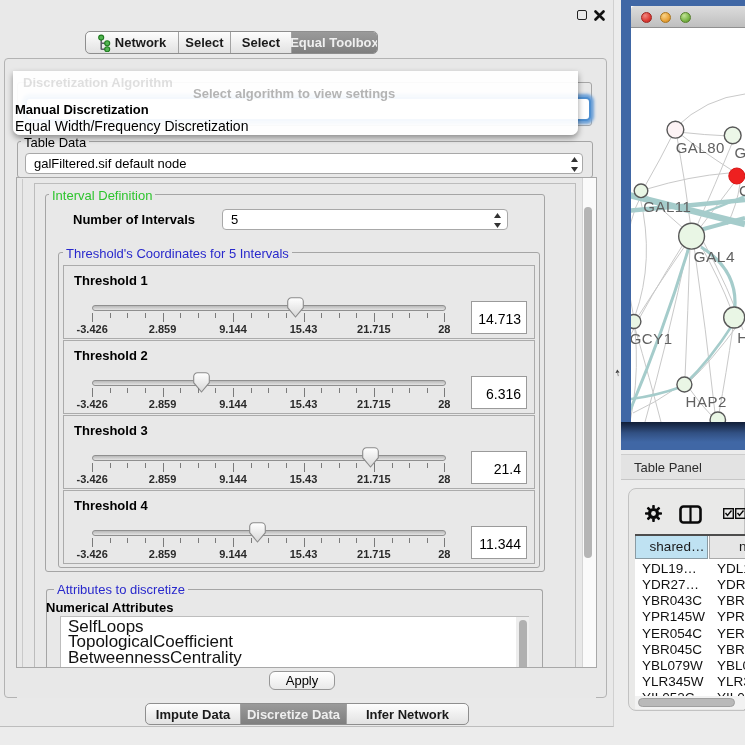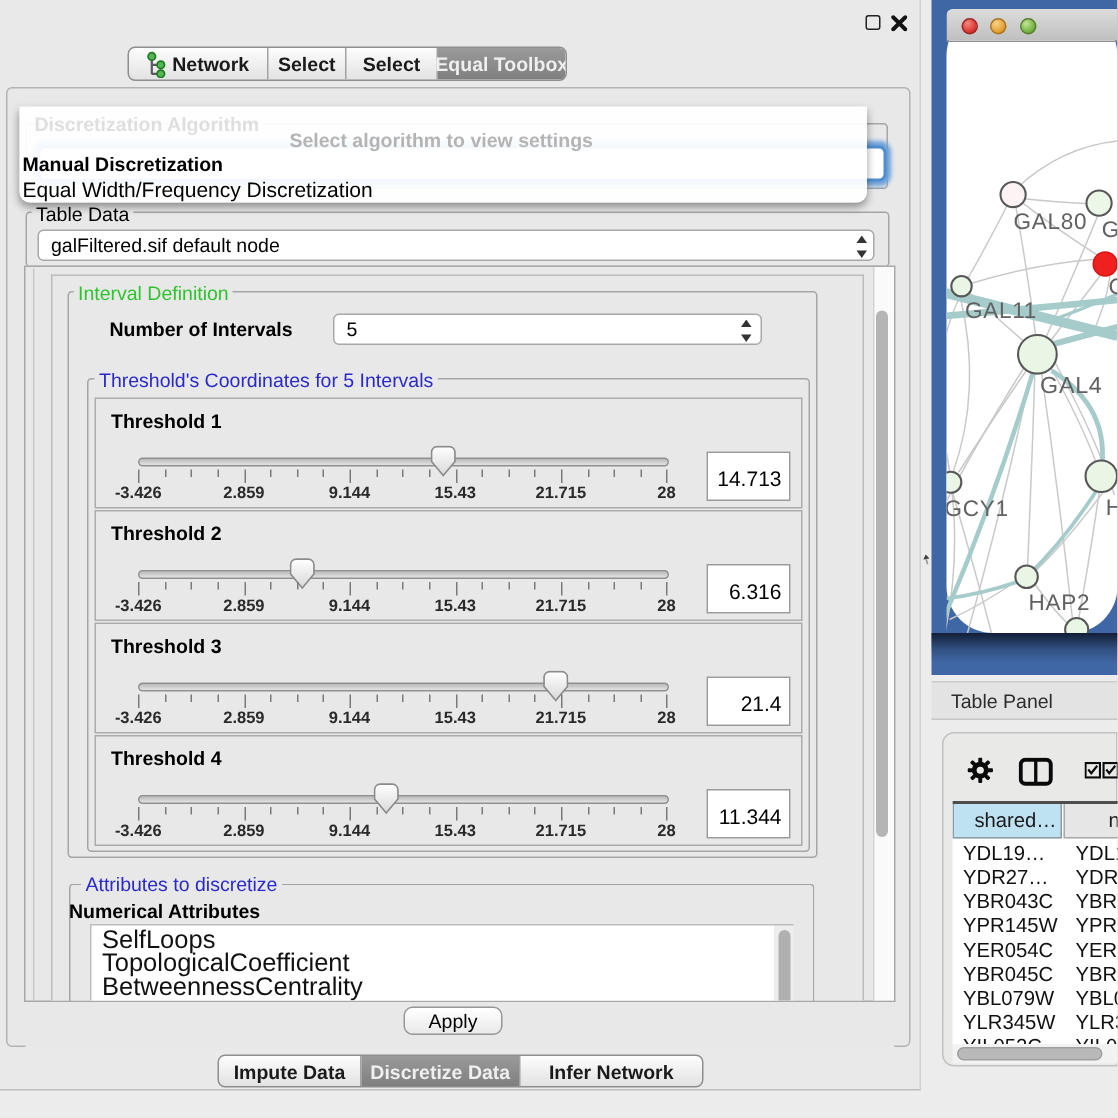--- a/index.html
+++ b/index.html
@@ -65,21 +65,21 @@
 
 #popup { left:13px; top:71px; width:565px; height:64px; background:rgba(255,255,255,0.94);
   border-radius:0 0 7px 7px; box-shadow:0 3px 6px rgba(0,0,0,0.4); }
 #popup .ghost { position:absolute; left:10px; top:4px; font-size:13px; color:rgba(70,70,70,0.17); font-weight:bold;}
 #popup .prompt { position:absolute; left:180px; top:15px; font-size:13px; font-weight:bold; color:#b4b4b4; }
 #popup .it1 { position:absolute; left:2px; top:31px; font-size:13px; font-weight:bold; color:#000; }
 #popup .it2 { position:absolute; left:2px; top:47px; font-size:14px; color:#000; }
 
 
 #blue { left:621px; top:0; width:124px; height:450px; background:#4067a5; }
-#netwin { left:631px; top:6px; width:114px; height:416px; background:#fff;border-radius:31px; }
+#netwin { left:631px; top:6px; width:114px; height:416px; background:#fff; }
 #nettitle { left:0; top:0; width:114px; height:22px;
   background:linear-gradient(#dcdcdc,#bfbfbf); border-bottom:1px solid #909090; border-radius:4px 0 0 0; }
 .tl { position:absolute; top:6px; width:11px; height:11px; border-radius:50%; }
 #shadow { left:621px; top:422px; width:124px; height:20px;
   background:linear-gradient(rgba(6,12,28,0.8),rgba(6,12,28,0.25) 55%,rgba(6,12,28,0)); }
 
 #tpbar { left:621px; top:454px; width:124px; height:26px; background:#e3e3e3;
   border-top:1px solid #cdcdcd; border-bottom:1px solid #c6c6c6; font-size:13px; color:#2c2c2c; }
 #tpanel { left:628px; top:488px; width:117px; height:223px; background:#e9e9e8;
   border:1px solid #c2c2c2; border-radius:8px 0 0 8px; }

